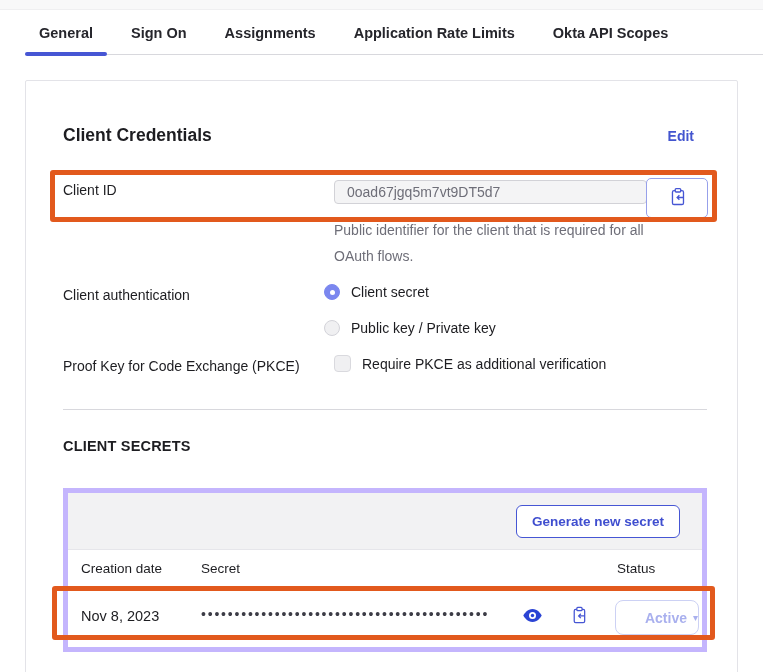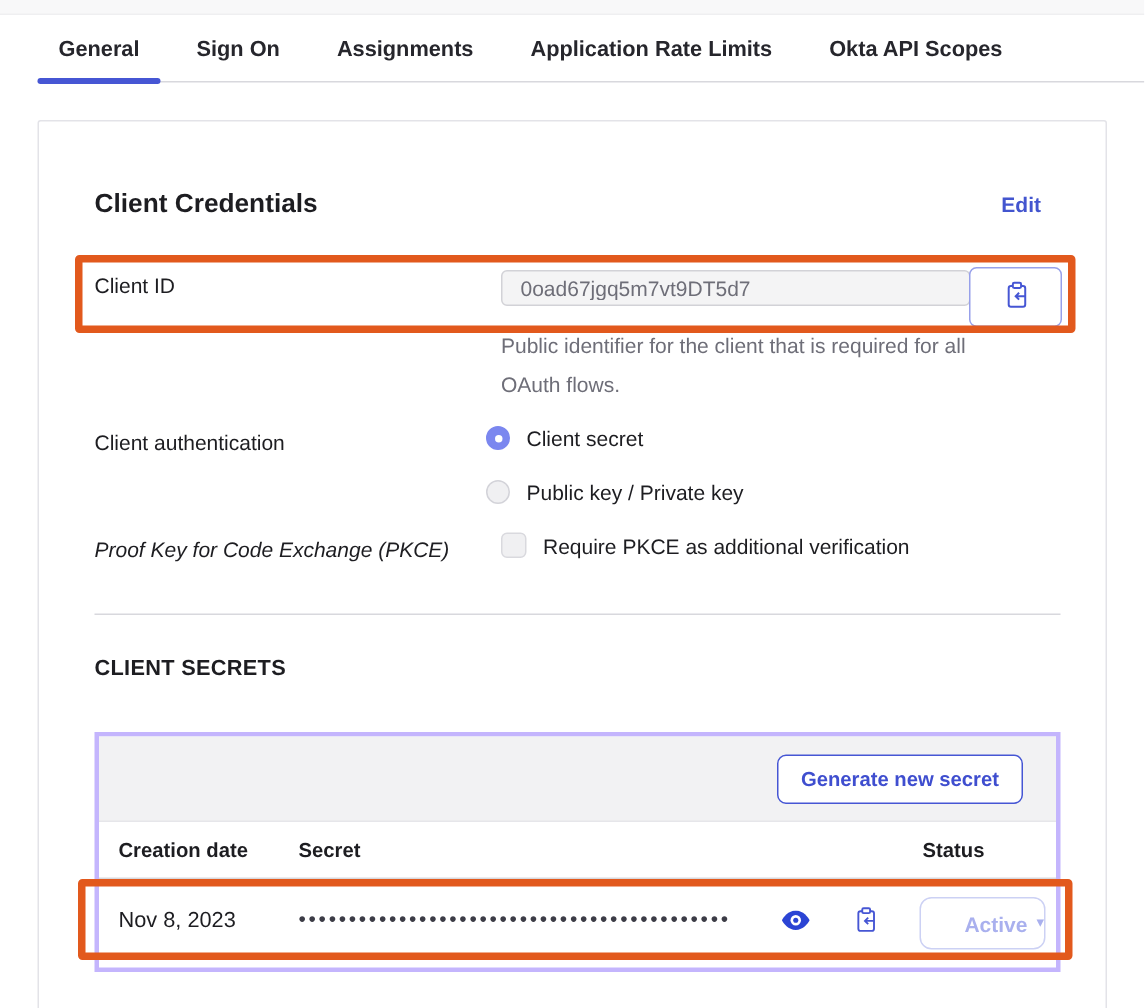--- a/index.html
+++ b/index.html
@@ -47,41 +47,41 @@
   .auth-label { left:37px; top:206px; }
   .auth-options { position:absolute; left:298px; top:203px; display:flex;
     flex-direction:column; gap:20px; }
   .option-row { display:flex; align-items:center; gap:11px; font-size:14px; }
   .radio { width:16px; height:16px; border-radius:50%; background:#f0f0f2;
     border:1px solid #d3d3d9; position:relative; flex:0 0 auto; cursor:pointer; }
   .radio.checked { background:#7b87ef; border-color:#7b87ef; }
   .radio.checked::after { content:''; position:absolute; left:50%; top:50%;
     width:5px; height:5px; margin:-2.5px 0 0 -2.5px; border-radius:50%; background:#fff; }
 
-  .pkce-label { left:37px; top:277px;font-style:italic; }
+  .pkce-label { left:37px; top:277px; }
   .pkce-option { position:absolute; left:308px; top:274px; }
   .checkbox { width:17px; height:17px; border-radius:4px; background:#f0f0f2;
     border:1px solid #d9d9de; flex:0 0 auto; cursor:pointer; }
 
   .divider { position:absolute; left:37px; top:328px; width:644px; height:1px;
     background:#d8d8dd; }
 
   .secrets-heading { position:absolute; left:37px; top:357px; font-size:14.5px;
     font-weight:700; letter-spacing:.2px; }
 
   .secrets-table { position:absolute; left:37px; top:407px; width:644px;
-    border:3px solid #c4b5fd; background:#fff; }
+    border:5px solid #c4b5fd; background:#fff; }
   .toolbar { position:relative; height:57px; background:#f2f2f3;
     border-bottom:1px solid #e6e6ea; }
   .generate-btn { position:absolute; right:22px; top:12px; height:33px;
     padding:0 15px; background:#fff; border:1px solid #4656d4; border-radius:6px;
     color:#3f4ecf; font-weight:700; font-size:13.5px; line-height:31px;
     cursor:pointer; font-family:inherit; }
   .thead { position:relative; height:38px; border-bottom:1px solid #d8d8dd;
-    font-size:13.5px; font-weight:700; }
+    font-size:13.5px; font-weight:400; }
   .th { position:absolute; top:11px; }
   .th-date { left:13px; } .th-secret { left:133px; } .th-status { left:549px; }
   .trow { position:relative; height:59px; }
   .cell-date { position:absolute; left:13px; top:20px; font-size:14.5px; }
   .cell-secret { position:absolute; left:133px; top:18px; font-size:14px;
     letter-spacing:1.8px; color:#3c3c46; white-space:nowrap; }
   .eye-btn { position:absolute; left:455px; top:21px; cursor:pointer;
     background:none; border:none; padding:0; line-height:0; }
   .copy-row-btn { position:absolute; left:502px; top:18px; cursor:pointer;
     background:none; border:none; padding:0; line-height:0; }

